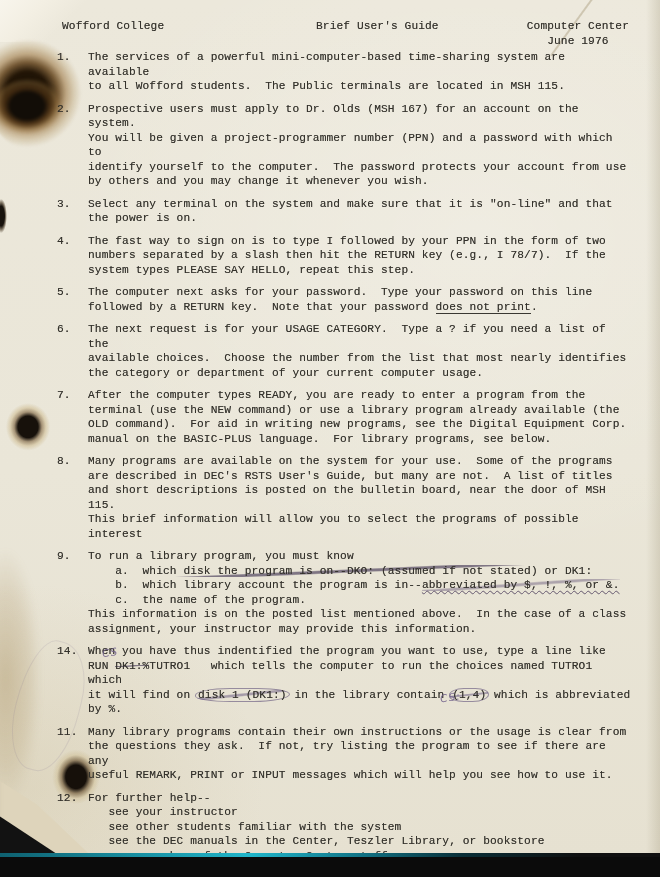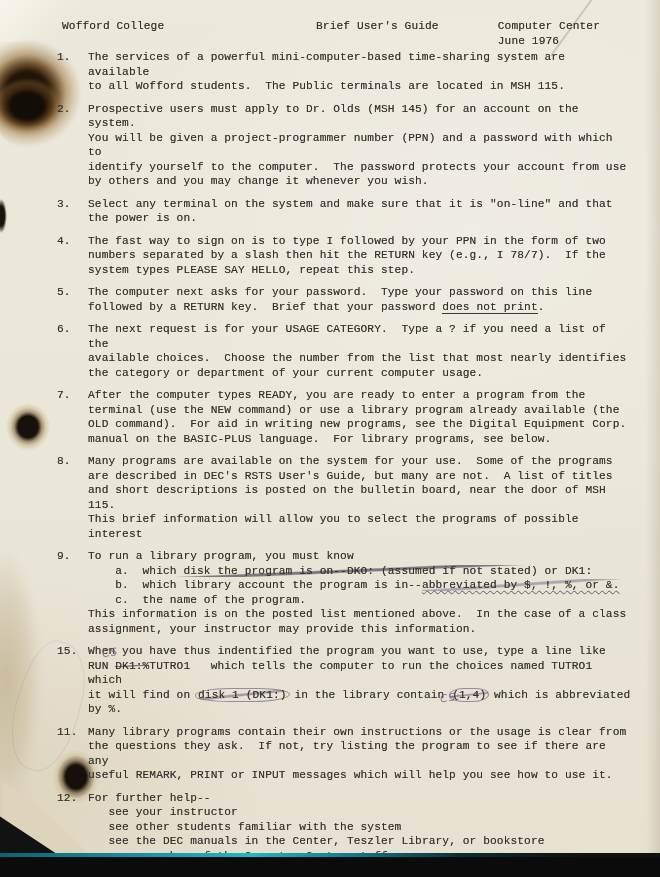--- a/index.html
+++ b/index.html
@@ -51,21 +51,21 @@
   .corner-black{position:absolute;left:0;top:805px;width:102px;height:72px;background:#121212;
     clip-path:polygon(0 16%, 90% 100%, 0 100%);}
   .scan-band{position:absolute;left:0;right:0;top:853px;height:24px;background:#0b0b0b;}
   .scan-band::before{content:"";position:absolute;left:0;right:0;top:0;height:4px;
     background:linear-gradient(90deg, rgba(15,112,130,.85) 0%, #21b6ca 38%, #117284 55%, rgba(9,55,66,.8) 70%, #101010 88%);}
   
   .typed{color:#33312b;font-size:11.2px;line-height:14.5px;letter-spacing:.1px;
     text-shadow:0 0 .5px rgba(51,49,43,.55);}
   .hdr-left{position:absolute;left:62px;top:19px;}
   .hdr-center{position:absolute;left:281px;top:19px;margin-left:35px;}
-  .hdr-right{position:absolute;right:60px;top:19px;text-align:left;white-space:pre;}
+  .hdr-right{position:absolute;right:31px;top:19px;text-align:center;white-space:pre;}
   .items{position:absolute;left:57px;top:50px;width:575px;}
   .item{display:flex;margin-bottom:8px;}
   .item.gap-lg{margin-bottom:21px;}
   .num{flex:none;width:31px;}
   .txt{flex:1;white-space:pre-wrap;position:relative;}
   
   .u-type{border-bottom:1px solid #3a3832;}
   .hand-strike{background-image:linear-gradient(177.5deg, transparent 43%, rgba(82,70,96,.7) 47%, rgba(82,70,96,.7) 52%, transparent 56%);text-align:center;}
   .hand-scribble{background-image:linear-gradient(176deg, transparent 40%, rgba(100,85,120,.45) 46%, rgba(100,85,120,.45) 51%, transparent 57%);
     text-decoration:underline wavy rgba(109,90,134,.55) 1px;text-underline-offset:2px;}
@@ -99,21 +99,21 @@
   <div class="items typed">
 
     <div class="item">
       <span class="num">1.</span>
       <span class="txt">The services of a powerful mini-computer-based time-sharing system are available
 to all Wofford students.  The Public terminals are located in MSH 115.</span>
     </div>
 
     <div class="item">
       <span class="num">2.</span>
-      <span class="txt">Prospective users must apply to Dr. Olds (MSH 145) for an account on the system.
+      <span class="txt">Prospective users must apply to Dr. Olds (MSH 167) for an account on the system.
 You will be given a project-programmer number (PPN) and a password with which to
 identify yourself to the computer.  The password protects your account from use
 by others and you may change it whenever you wish.</span>
     </div>
 
     <div class="item">
       <span class="num">3.</span>
       <span class="txt">Select any terminal on the system and make sure that it is "on-line" and that
 the power is on.</span>
     </div>
@@ -121,21 +121,21 @@
     <div class="item">
       <span class="num">4.</span>
       <span class="txt">The fast way to sign on is to type I followed by your PPN in the form of two
 numbers separated by a slash then hit the RETURN key (e.g., I 78/7).  If the
 system types PLEASE SAY HELLO, repeat this step.</span>
     </div>
 
     <div class="item">
       <span class="num">5.</span>
       <span class="txt"><span>The computer next asks for your password.  Type your password on this line
-followed by a RETURN key.  Brief that your password </span><span class="u-type">does not print</span><span>.</span></span>
+followed by a RETURN key.  Note that your password </span><span class="u-type">does not print</span><span>.</span></span>
     </div>
 
     <div class="item">
       <span class="num">6.</span>
       <span class="txt">The next request is for your USAGE CATEGORY.  Type a ? if you need a list of the
 available choices.  Choose the number from the list that most nearly identifies
 the category or department of your current computer usage.</span>
     </div>
 
     <div class="item">
@@ -158,21 +158,21 @@
       <span class="num">9.</span>
       <span class="txt"><span>To run a library program, you must know
     </span><span class="hand-strike">a.  which disk the program is on--DKO: (assumed if not stated) or DK1:</span><span>
     b.  which library account the program is in--</span><span class="hand-scribble">abbreviated by $, !, %, or &amp;.</span><span>
     c.  the name of the program.
 This information is on the posted list mentioned above.  In the case of a class
 assignment, your instructor may provide this information.</span></span>
     </div>
 
     <div class="item">
-      <span class="num">15.</span>
+      <span class="num">14.</span>
       <span class="txt"><span>When you have thus indentified the program you want to use, type a line like
 RUN </span><span class="hand-strike">DK1:%</span><span>TUTRO1   which tells the computer to run the choices named TUTRO1 which
 it will find on </span><span class="hand-circle">disk 1 (DK1:)</span><span> in the library contain </span><span class="hand-circle">(1,4)</span><span> which is abbreviated
 by %.</span><span class="hand-note note-above">CS</span><span class="hand-note note-below">CS:</span></span>
     </div>
 
     <div class="item">
       <span class="num">11.</span>
       <span class="txt">Many library programs contain their own instructions or the usage is clear from
 the questions they ask.  If not, try listing the program to see if there are any

